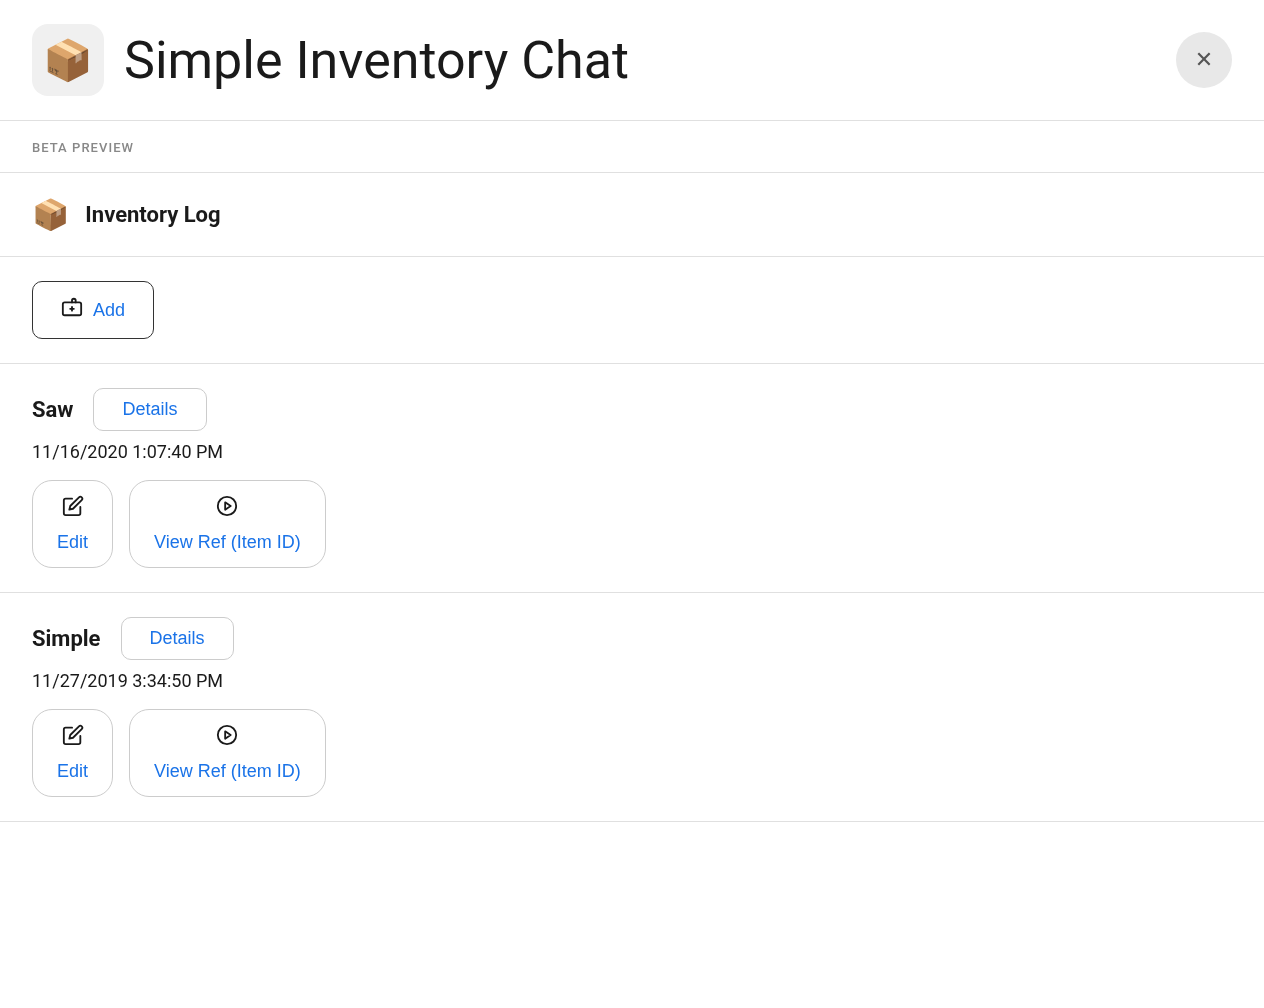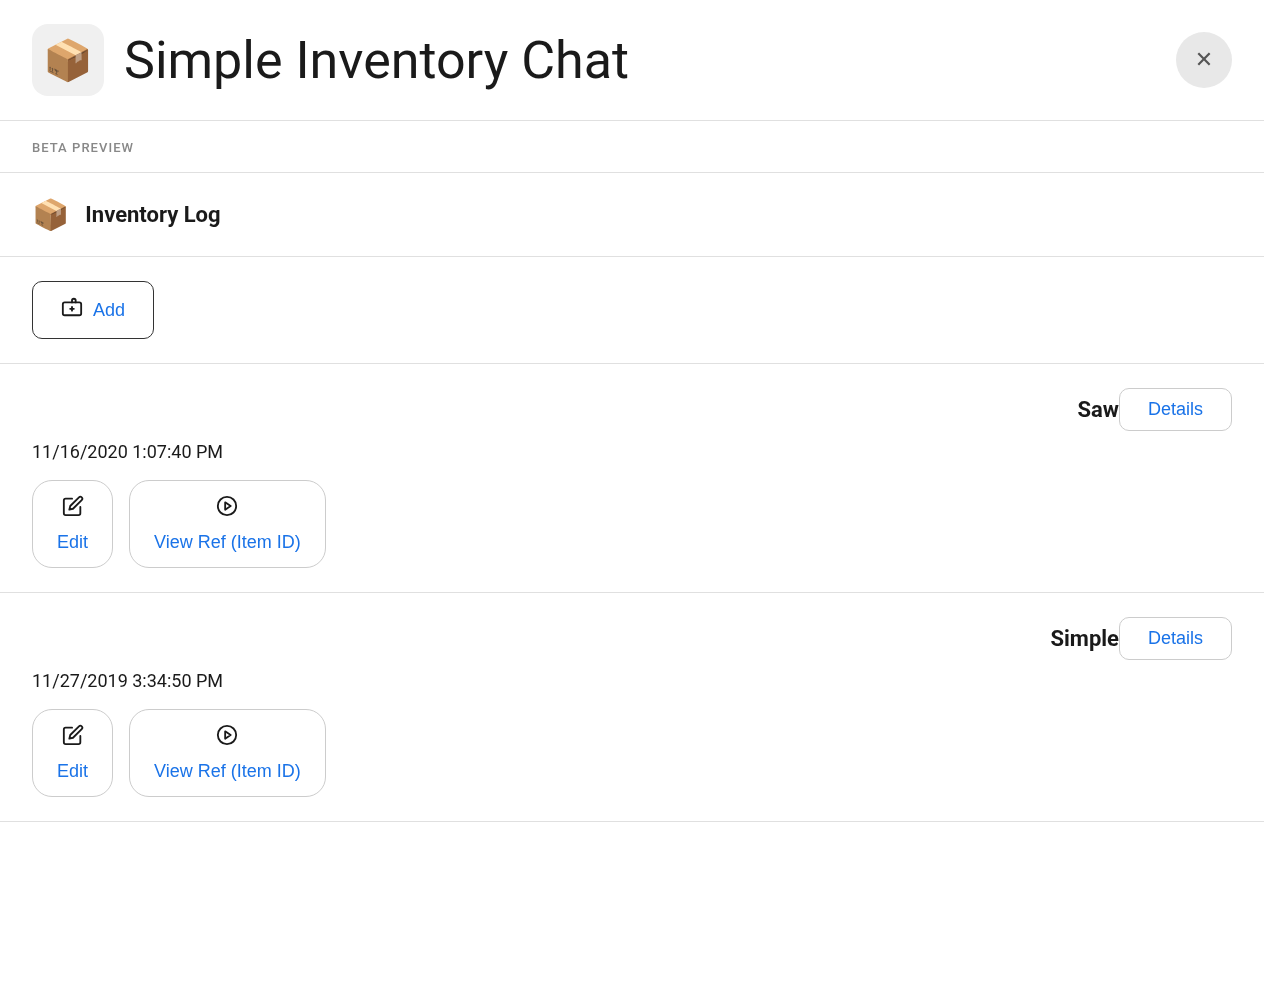--- a/index.html
+++ b/index.html
@@ -147,22 +147,23 @@
 
     
     .item-row {
       padding: 24px 32px;
       border-bottom: 1px solid #e0e0e0;
     }
 
     .item-row-header {
       display: flex;
       align-items: center;
-      justify-content: flex-end;
+      justify-content: flex-start;
       margin-bottom: 10px;
+      gap: 20px;
     }
 
     .item-name {
       font-size: 22px;
       font-weight: 700;
       color: #1a1a1a;
     }
 
     .details-button {
       padding: 10px 28px;

